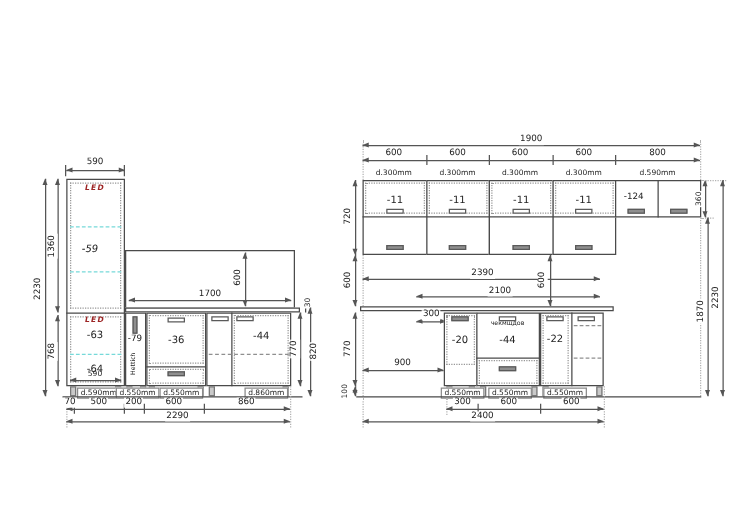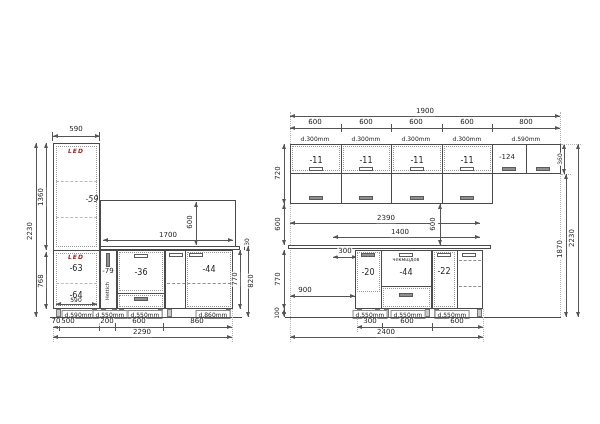--- a/index.html
+++ b/index.html
@@ -51,21 +51,21 @@
     <div class="c tk" style="left:99px;top:132px;height:9px;"></div>
     <div class="c hd" style="left:53px;top:136px;width:47px;"></div>
     <div class="c lbl" style="left:76px;top:130px;">590</div>
 
     <div class="c box" style="left:53px;top:143px;width:47px;height:166px;"></div>
     <div class="c hl" style="left:53px;top:250px;width:47px;"></div>
     <div class="c dot" style="left:56px;top:146px;width:41px;height:101px;"></div>
     <div class="c dot" style="left:56px;top:253px;width:41px;height:53px;"></div>
     <div class="c lbl led" style="left:76px;top:151px;">LED</div>
     <div class="c dashc" style="left:56px;top:181px;width:41px;"></div>
-    <div class="c cab nobg" style="left:92px;top:199px;font-style:italic;">-59</div>
+    <div class="c cab nobg" style="left:72px;top:199px;font-style:italic;">-59</div>
     <div class="c dashc" style="left:56px;top:217px;width:41px;"></div>
     <div class="c lbl led" style="left:76px;top:257px;">LED</div>
     <div class="c cab nobg" style="left:76px;top:268px;">-63</div>
     <div class="c dashc" style="left:56px;top:283px;width:41px;"></div>
     <div class="c cab nobg" style="left:76px;top:295px;">-64</div>
     <div class="c hd" style="left:56px;top:304px;width:41px;"></div>
     <div class="c lbl s6 nobg" style="left:76px;top:300px;">590</div>
 
     <div class="c vd" style="left:36px;top:143px;height:174px;"></div>
     <div class="c lbl rot" style="left:31px;top:231px;">2230</div>
@@ -125,21 +125,21 @@
     <div class="c hl" style="left:50px;top:317px;width:192px;"></div>
 
     <div class="c ext" style="left:53px;top:318px;height:24px;"></div>
     <div class="c ext" style="left:232px;top:309px;height:33px;"></div>
     <div class="c hd" style="left:53px;top:327px;width:179px;"></div>
     <div class="c tk" style="left:59px;top:323px;height:8px;"></div>
     <div class="c tk" style="left:99px;top:323px;height:8px;"></div>
     <div class="c tk" style="left:115px;top:323px;height:8px;"></div>
     <div class="c tk" style="left:163px;top:323px;height:8px;"></div>
     <div class="c lbl" style="left:56px;top:322px;">70</div>
-    <div class="c lbl" style="left:68px;top:322px;">500</div>
+    <div class="c lbl" style="left:79px;top:322px;">500</div>
     <div class="c lbl" style="left:107px;top:322px;">200</div>
     <div class="c lbl" style="left:139px;top:322px;">600</div>
     <div class="c lbl" style="left:197px;top:322px;">860</div>
     <div class="c hd" style="left:53px;top:337px;width:179px;"></div>
     <div class="c lbl" style="left:142px;top:333px;">2290</div>
   </div>
 
   <div>
 
     <div class="c ext" style="left:290px;top:112px;height:32px;"></div>
@@ -192,38 +192,38 @@
     <div class="c hnd" style="left:536px;top:167px;"></div>
     <div class="c vd" style="left:564px;top:144px;height:30px;"></div>
     <div class="c lbl rot s6" style="left:560px;top:159px;">360</div>
 
     <div class="c ext" style="left:290px;top:204px;height:113px;"></div>
     <div class="c ext" style="left:560px;top:174px;height:143px;"></div>
 
     <div class="c hd" style="left:290px;top:223px;width:190px;"></div>
     <div class="c lbl" style="left:386px;top:219px;">2390</div>
     <div class="c hd" style="left:333px;top:237px;width:147px;"></div>
-    <div class="c lbl" style="left:400px;top:233px;">1400</div>
+    <div class="c lbl" style="left:400px;top:233px;">2100</div>
     <div class="c vd" style="left:440px;top:204px;height:41px;"></div>
     <div class="c lbl rot" style="left:434px;top:224px;">600</div>
 
     <div class="c vd" style="left:284px;top:144px;height:60px;"></div>
     <div class="c lbl rot" style="left:279px;top:173px;">720</div>
     <div class="c vd" style="left:284px;top:204px;height:41px;"></div>
     <div class="c lbl rot" style="left:279px;top:224px;">600</div>
     <div class="c vd" style="left:284px;top:250px;height:59px;"></div>
     <div class="c lbl rot" style="left:279px;top:279px;">770</div>
     <div class="c vd" style="left:284px;top:309px;height:8px;"></div>
     <div class="c lbl rot s6" style="left:277px;top:313px;">100</div>
 
     <div class="c box" style="left:288px;top:245px;width:203px;height:4px;"></div>
     <div class="c hd" style="left:333px;top:257px;width:24px;"></div>
     <div class="c lbl" style="left:345px;top:252px;">300</div>
     <div class="c hd" style="left:290px;top:296px;width:65px;"></div>
-    <div class="c lbl" style="left:305px;top:291px;">900</div>
+    <div class="c lbl" style="left:322px;top:291px;">900</div>
 
     <div class="c box" style="left:355px;top:250px;width:27px;height:59px;"></div>
     <div class="c dot" style="left:357px;top:252px;width:23px;height:40px;"></div>
     <div class="c hnd" style="left:361px;top:253px;"></div>
     <div class="c cab nobg" style="left:368px;top:272px;">-20</div>
 
     <div class="c box" style="left:381px;top:250px;width:51px;height:59px;"></div>
     <div class="c hndo" style="left:399px;top:253px;"></div>
     <div class="c lbl s5 nobg" style="left:406px;top:260px;">чекмщдов</div>
     <div class="c cab nobg" style="left:406px;top:272px;">-44</div>

